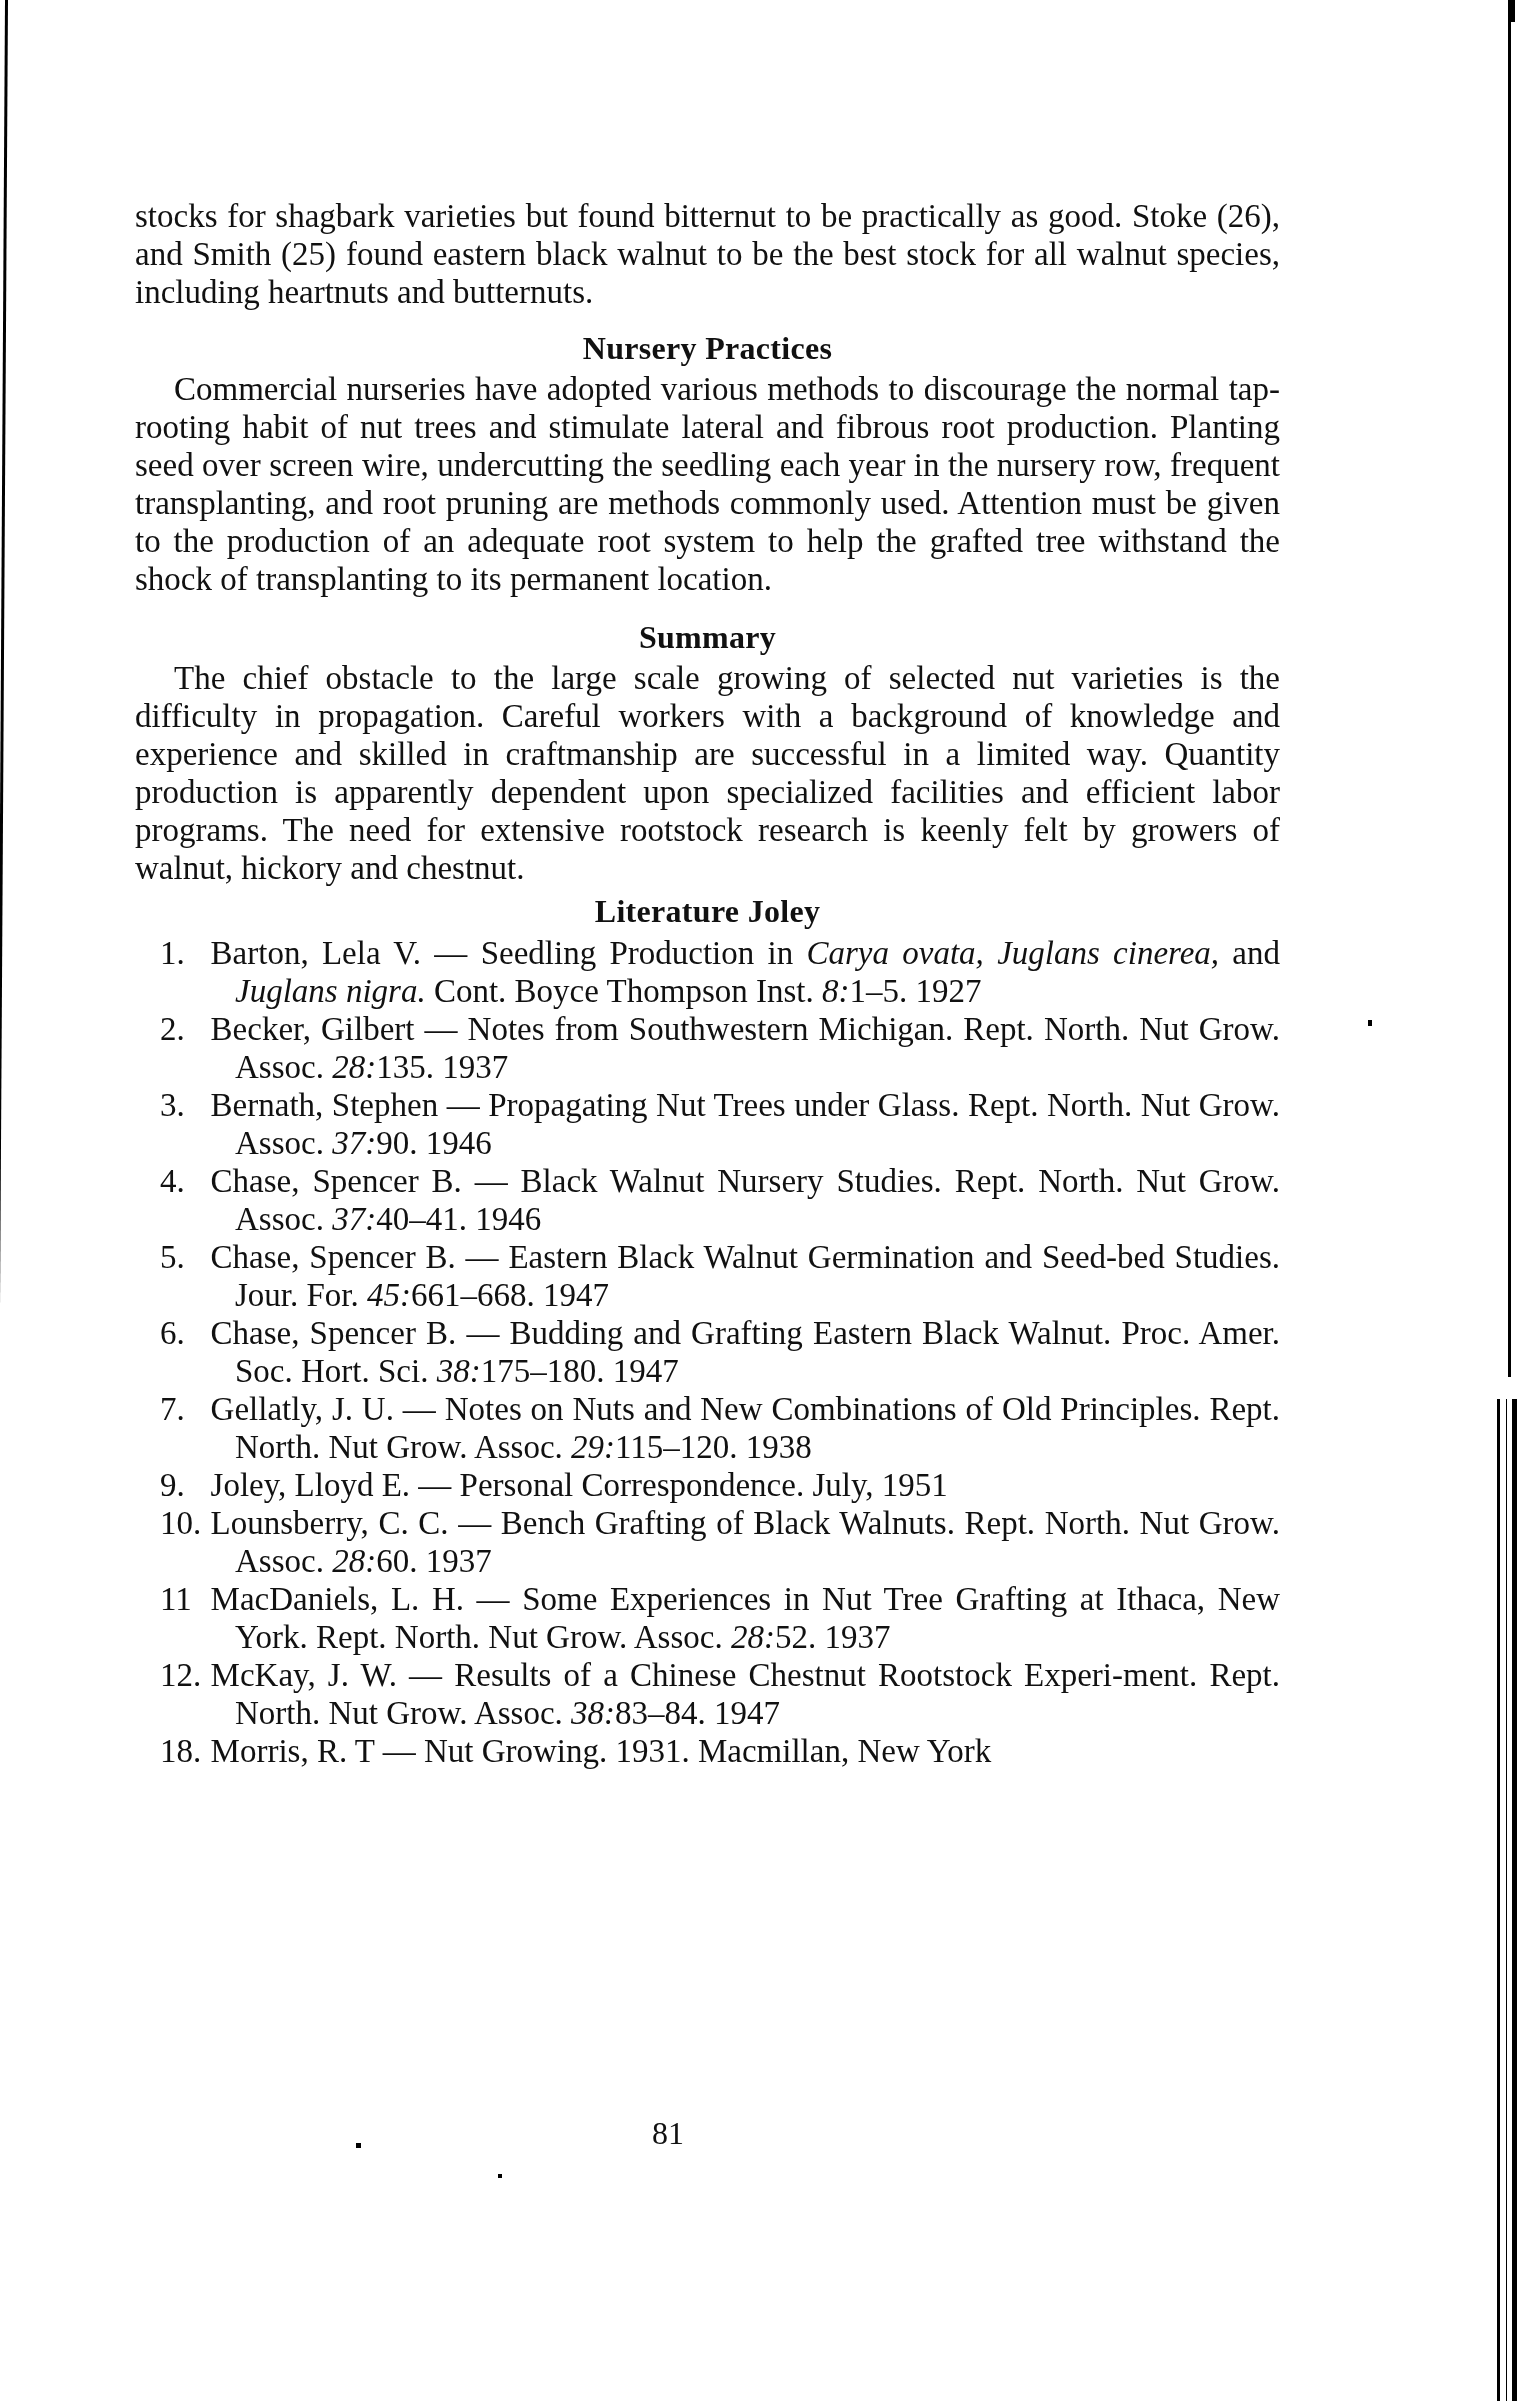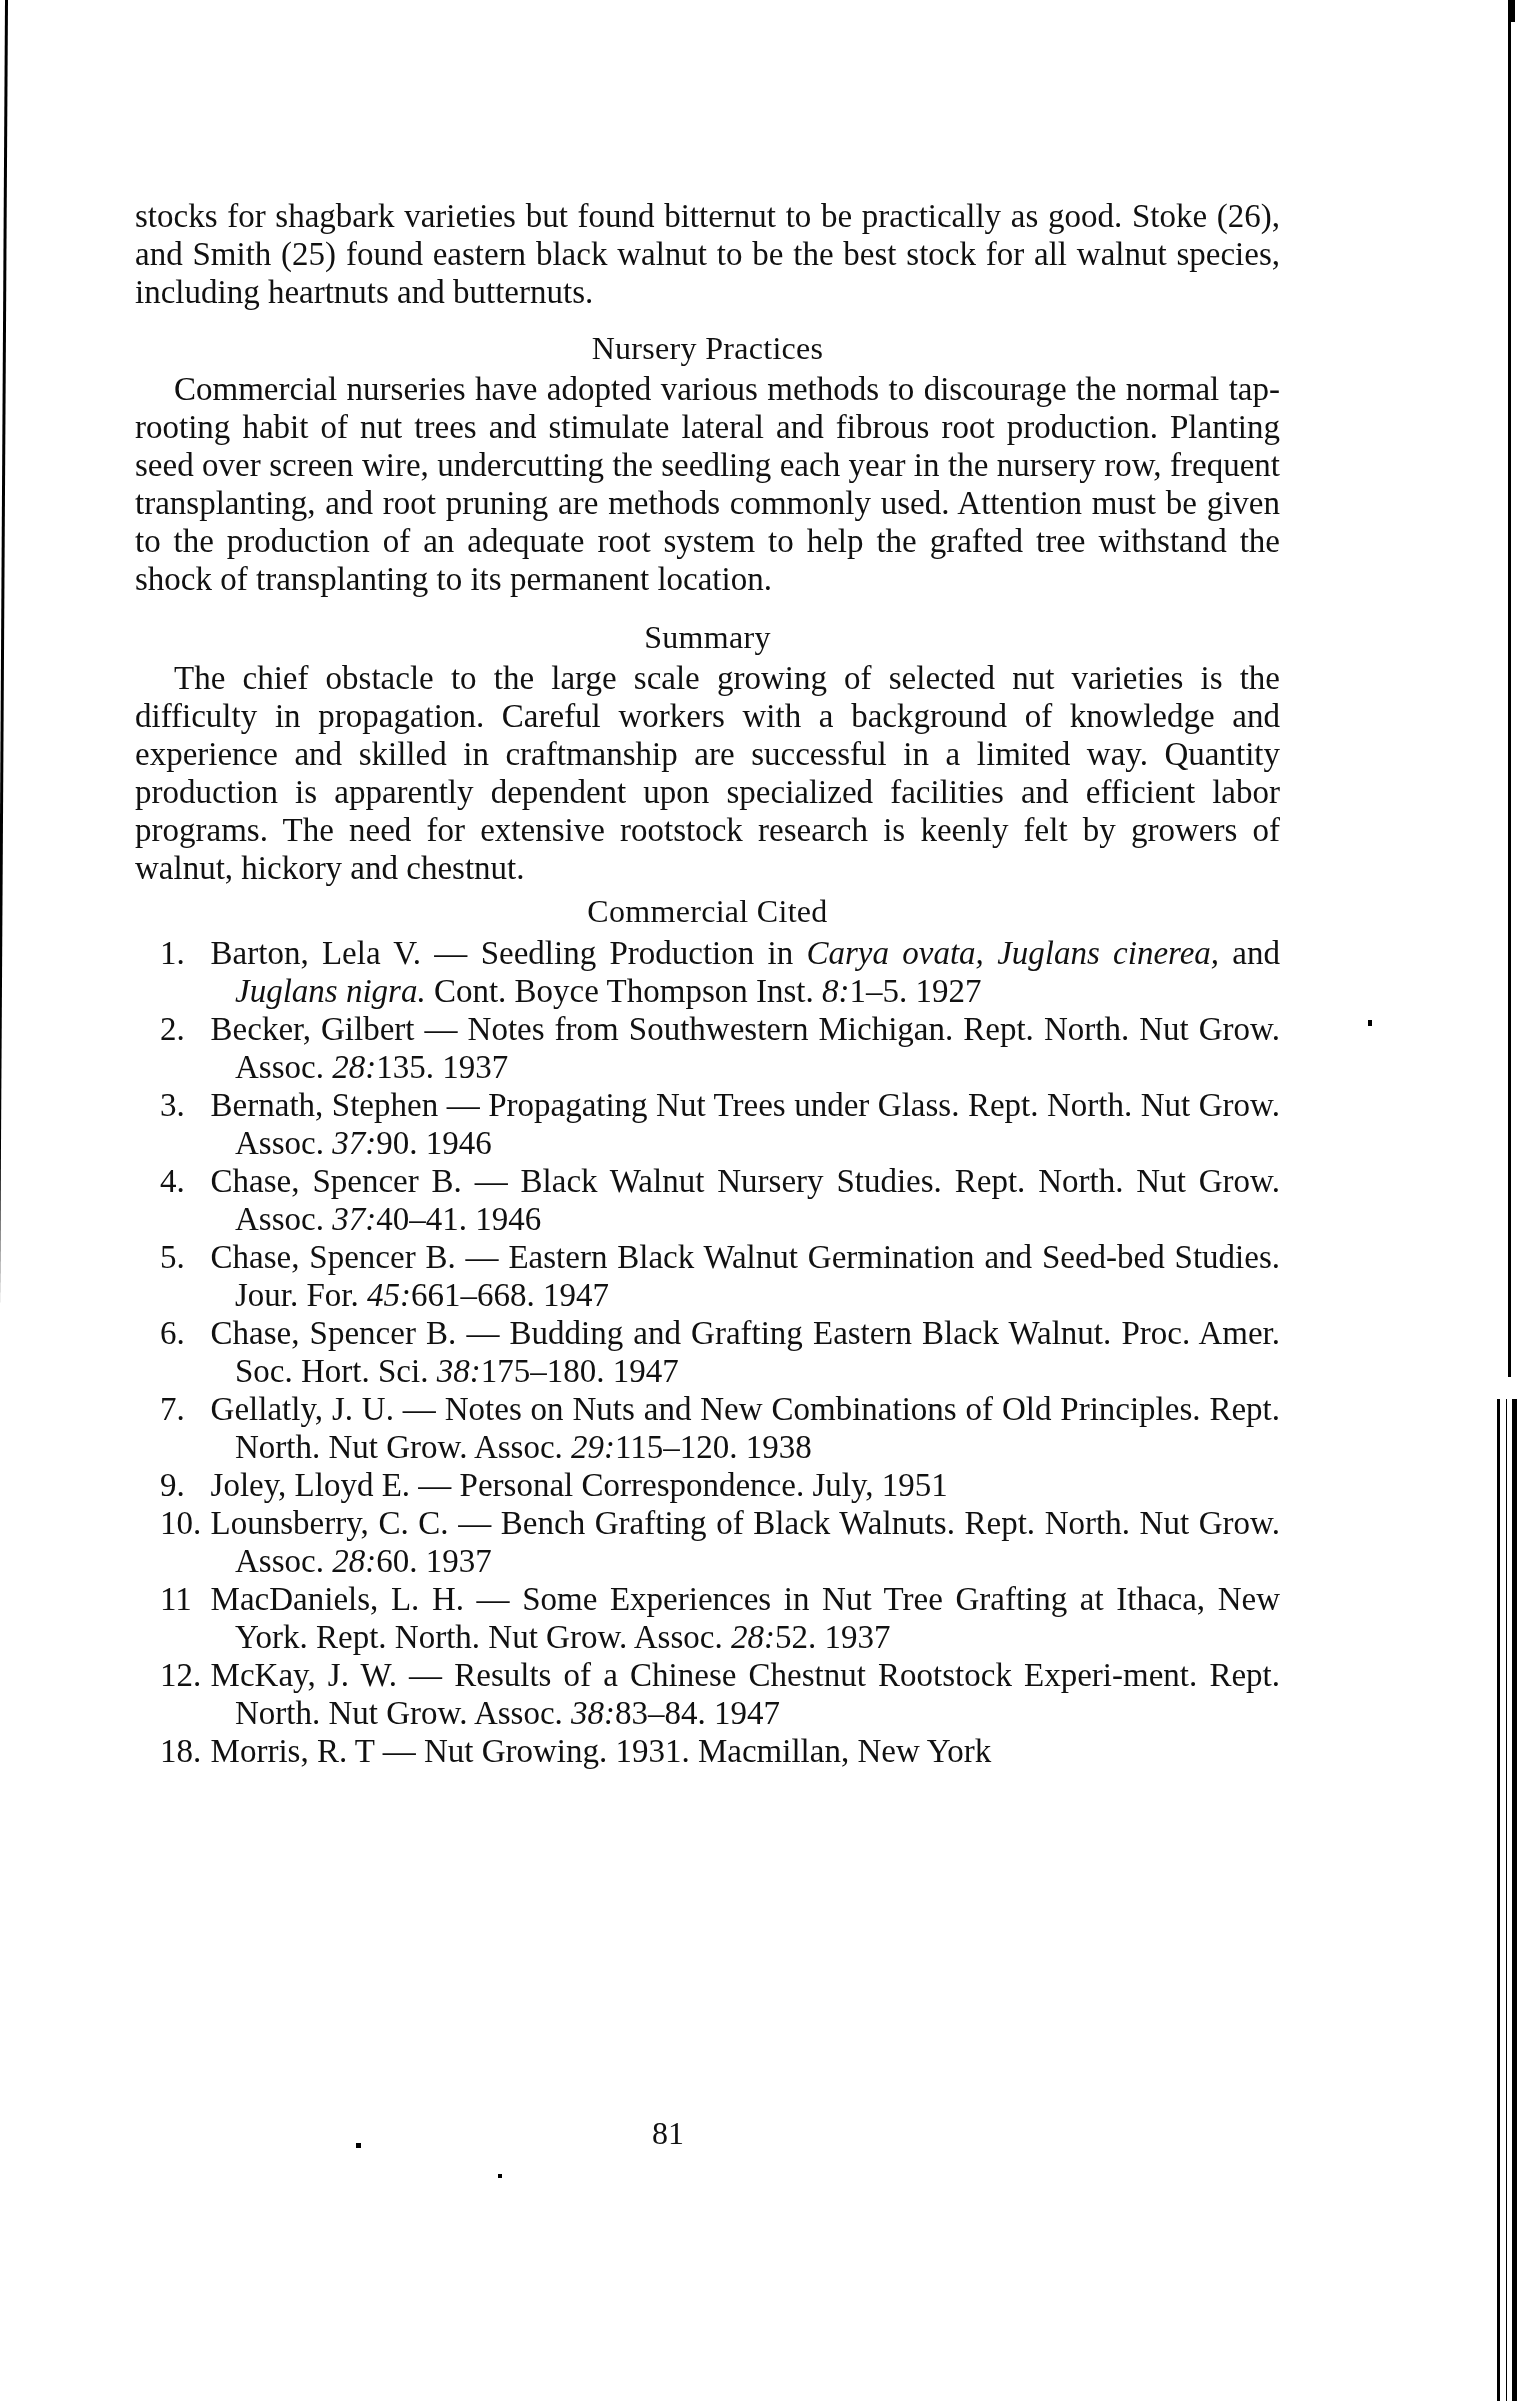--- a/index.html
+++ b/index.html
@@ -70,21 +70,21 @@
       margin: 0;
       text-align: justify;
       text-align-last: left;
     }
     .indent {
       text-indent: 39px;
     }
     h2 {
       margin: 0;
       font-size: 32px;
-      font-weight: normal;
+      font-weight: bold;
       text-align: center;
       line-height: 38px;
       letter-spacing: 0.3px;
     }
     .h-nursery { margin-top: 17.7px; margin-bottom: 3.5px; }
     .h-summary { margin-top: 19.5px; margin-bottom: 3.5px; }
     .h-lit { margin-top: 5.3px; margin-bottom: 3.5px; }
 
     ol.refs {
       list-style: none;
@@ -130,21 +130,21 @@
 
 <div class="page">
   <p>stocks for shagbark varieties but found bitternut to be practically as good. Stoke (26), and Smith (25) found eastern black walnut to be the best stock for all walnut species, including heartnuts and butternuts.</p>
 
   <h2 class="h-nursery">Nursery Practices</h2>
   <p class="indent">Commercial nurseries have adopted various methods to discourage the normal tap-rooting habit of nut trees and stimulate lateral and fibrous root production. Planting seed over screen wire, undercutting the seedling each year in the nursery row, frequent transplanting, and root pruning are methods commonly used. Attention must be given to the production of an adequate root system to help the grafted tree withstand the shock of transplanting to its permanent location.</p>
 
   <h2 class="h-summary">Summary</h2>
   <p class="indent">The chief obstacle to the large scale growing of selected nut varieties is the difficulty in propagation. Careful workers with a background of knowledge and experience and skilled in craftmanship are successful in a limited way. Quantity production is apparently dependent upon specialized facilities and efficient labor programs. The need for extensive rootstock research is keenly felt by growers of walnut, hickory and chestnut.</p>
 
-  <h2 class="h-lit">Commercial Cited</h2>
+  <h2 class="h-lit">Literature Joley</h2>
   <ol class="refs" id="refs-list">
       <li><span class="num">1.</span><span>Barton, Lela V. — Seedling Production in </span><span class="ital">Carya ovata, Juglans cinerea,</span><span> and </span><span class="ital">Juglans nigra.</span><span> Cont. Boyce Thompson Inst. </span><span class="ital">8:</span><span>1–5. 1927</span></li>
       <li><span class="num">2.</span><span>Becker, Gilbert — Notes from Southwestern Michigan. Rept. North. Nut Grow. Assoc. </span><span class="ital">28:</span><span>135. 1937</span></li>
       <li><span class="num">3.</span><span>Bernath, Stephen — Propagating Nut Trees under Glass. Rept. North. Nut Grow. Assoc. </span><span class="ital">37:</span><span>90. 1946</span></li>
       <li><span class="num">4.</span><span>Chase, Spencer B. — Black Walnut Nursery Studies. Rept. North. Nut Grow. Assoc. </span><span class="ital">37:</span><span>40–41. 1946</span></li>
       <li><span class="num">5.</span><span>Chase, Spencer B. — Eastern Black Walnut Germination and Seed-bed Studies. Jour. For. </span><span class="ital">45:</span><span>661–668. 1947</span></li>
       <li><span class="num">6.</span><span>Chase, Spencer B. — Budding and Grafting Eastern Black Walnut. Proc. Amer. Soc. Hort. Sci. </span><span class="ital">38:</span><span>175–180. 1947</span></li>
       <li><span class="num">7.</span><span>Gellatly, J. U. — Notes on Nuts and New Combinations of Old Principles. Rept. North. Nut Grow. Assoc. </span><span class="ital">29:</span><span>115–120. 1938</span></li>
       <li><span class="num">9.</span><span>Joley, Lloyd E. — Personal Correspondence. July, 1951</span></li>
       <li><span class="num">10.</span><span>Lounsberry, C. C. — Bench Grafting of Black Walnuts. Rept. North. Nut Grow. Assoc. </span><span class="ital">28:</span><span>60. 1937</span></li>

